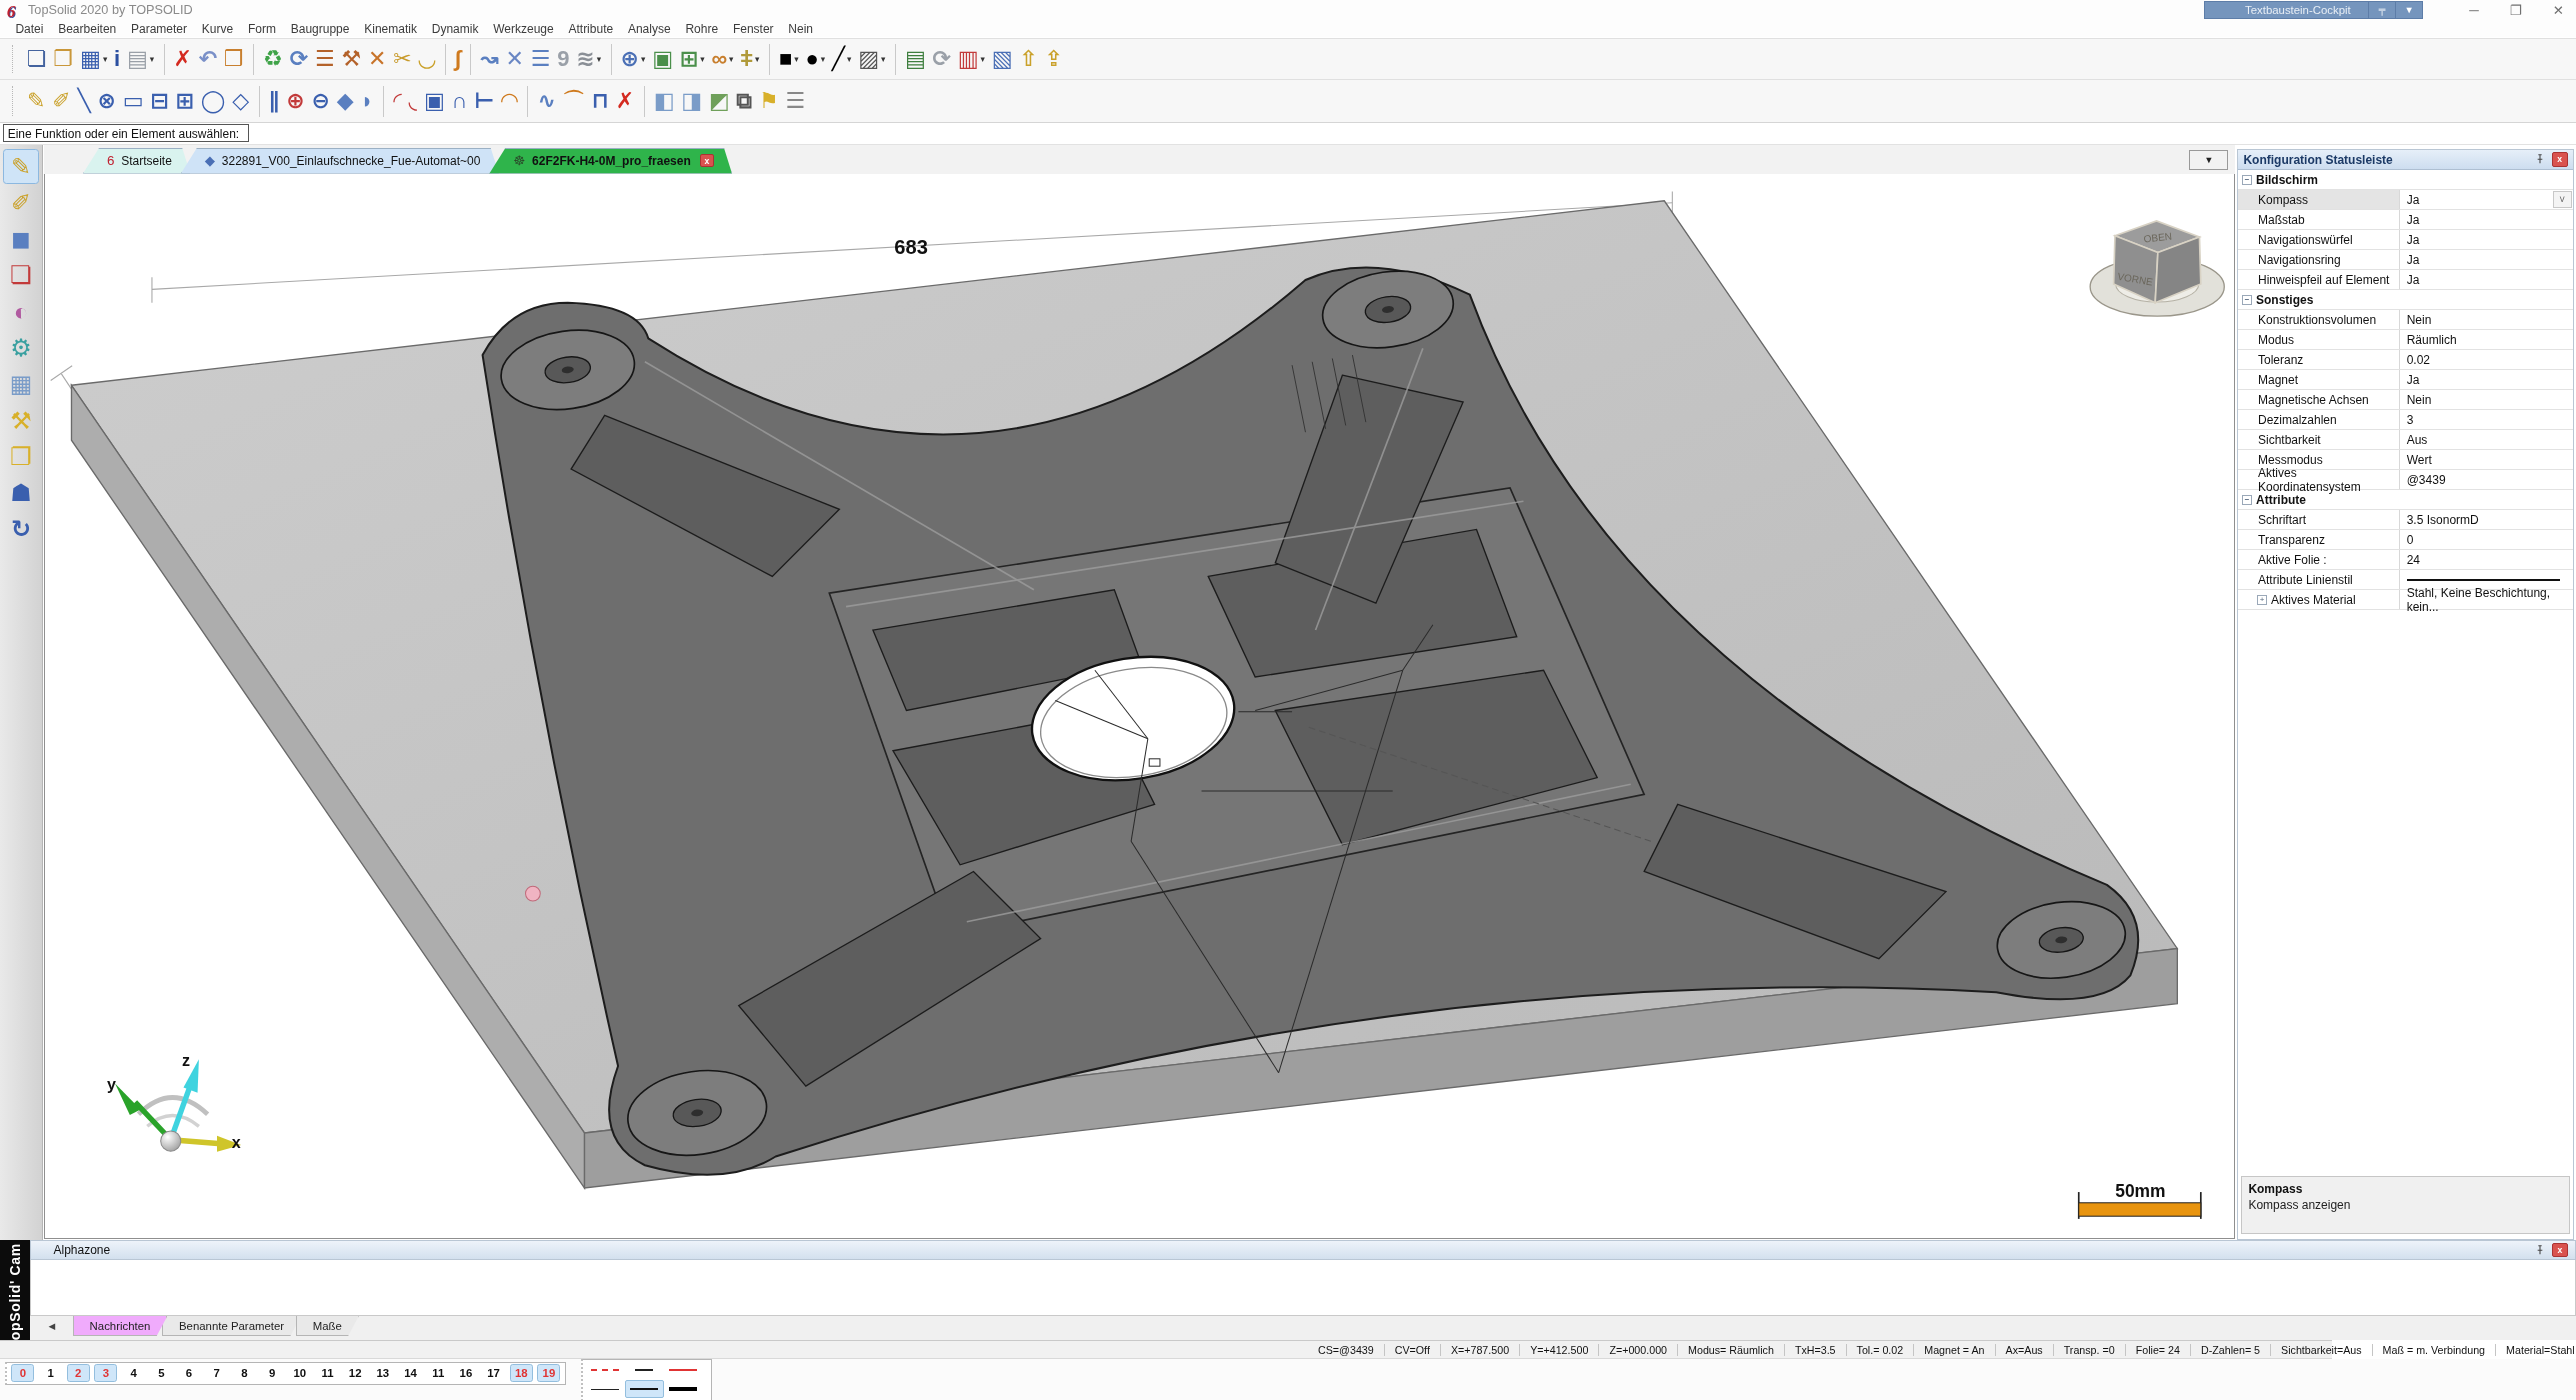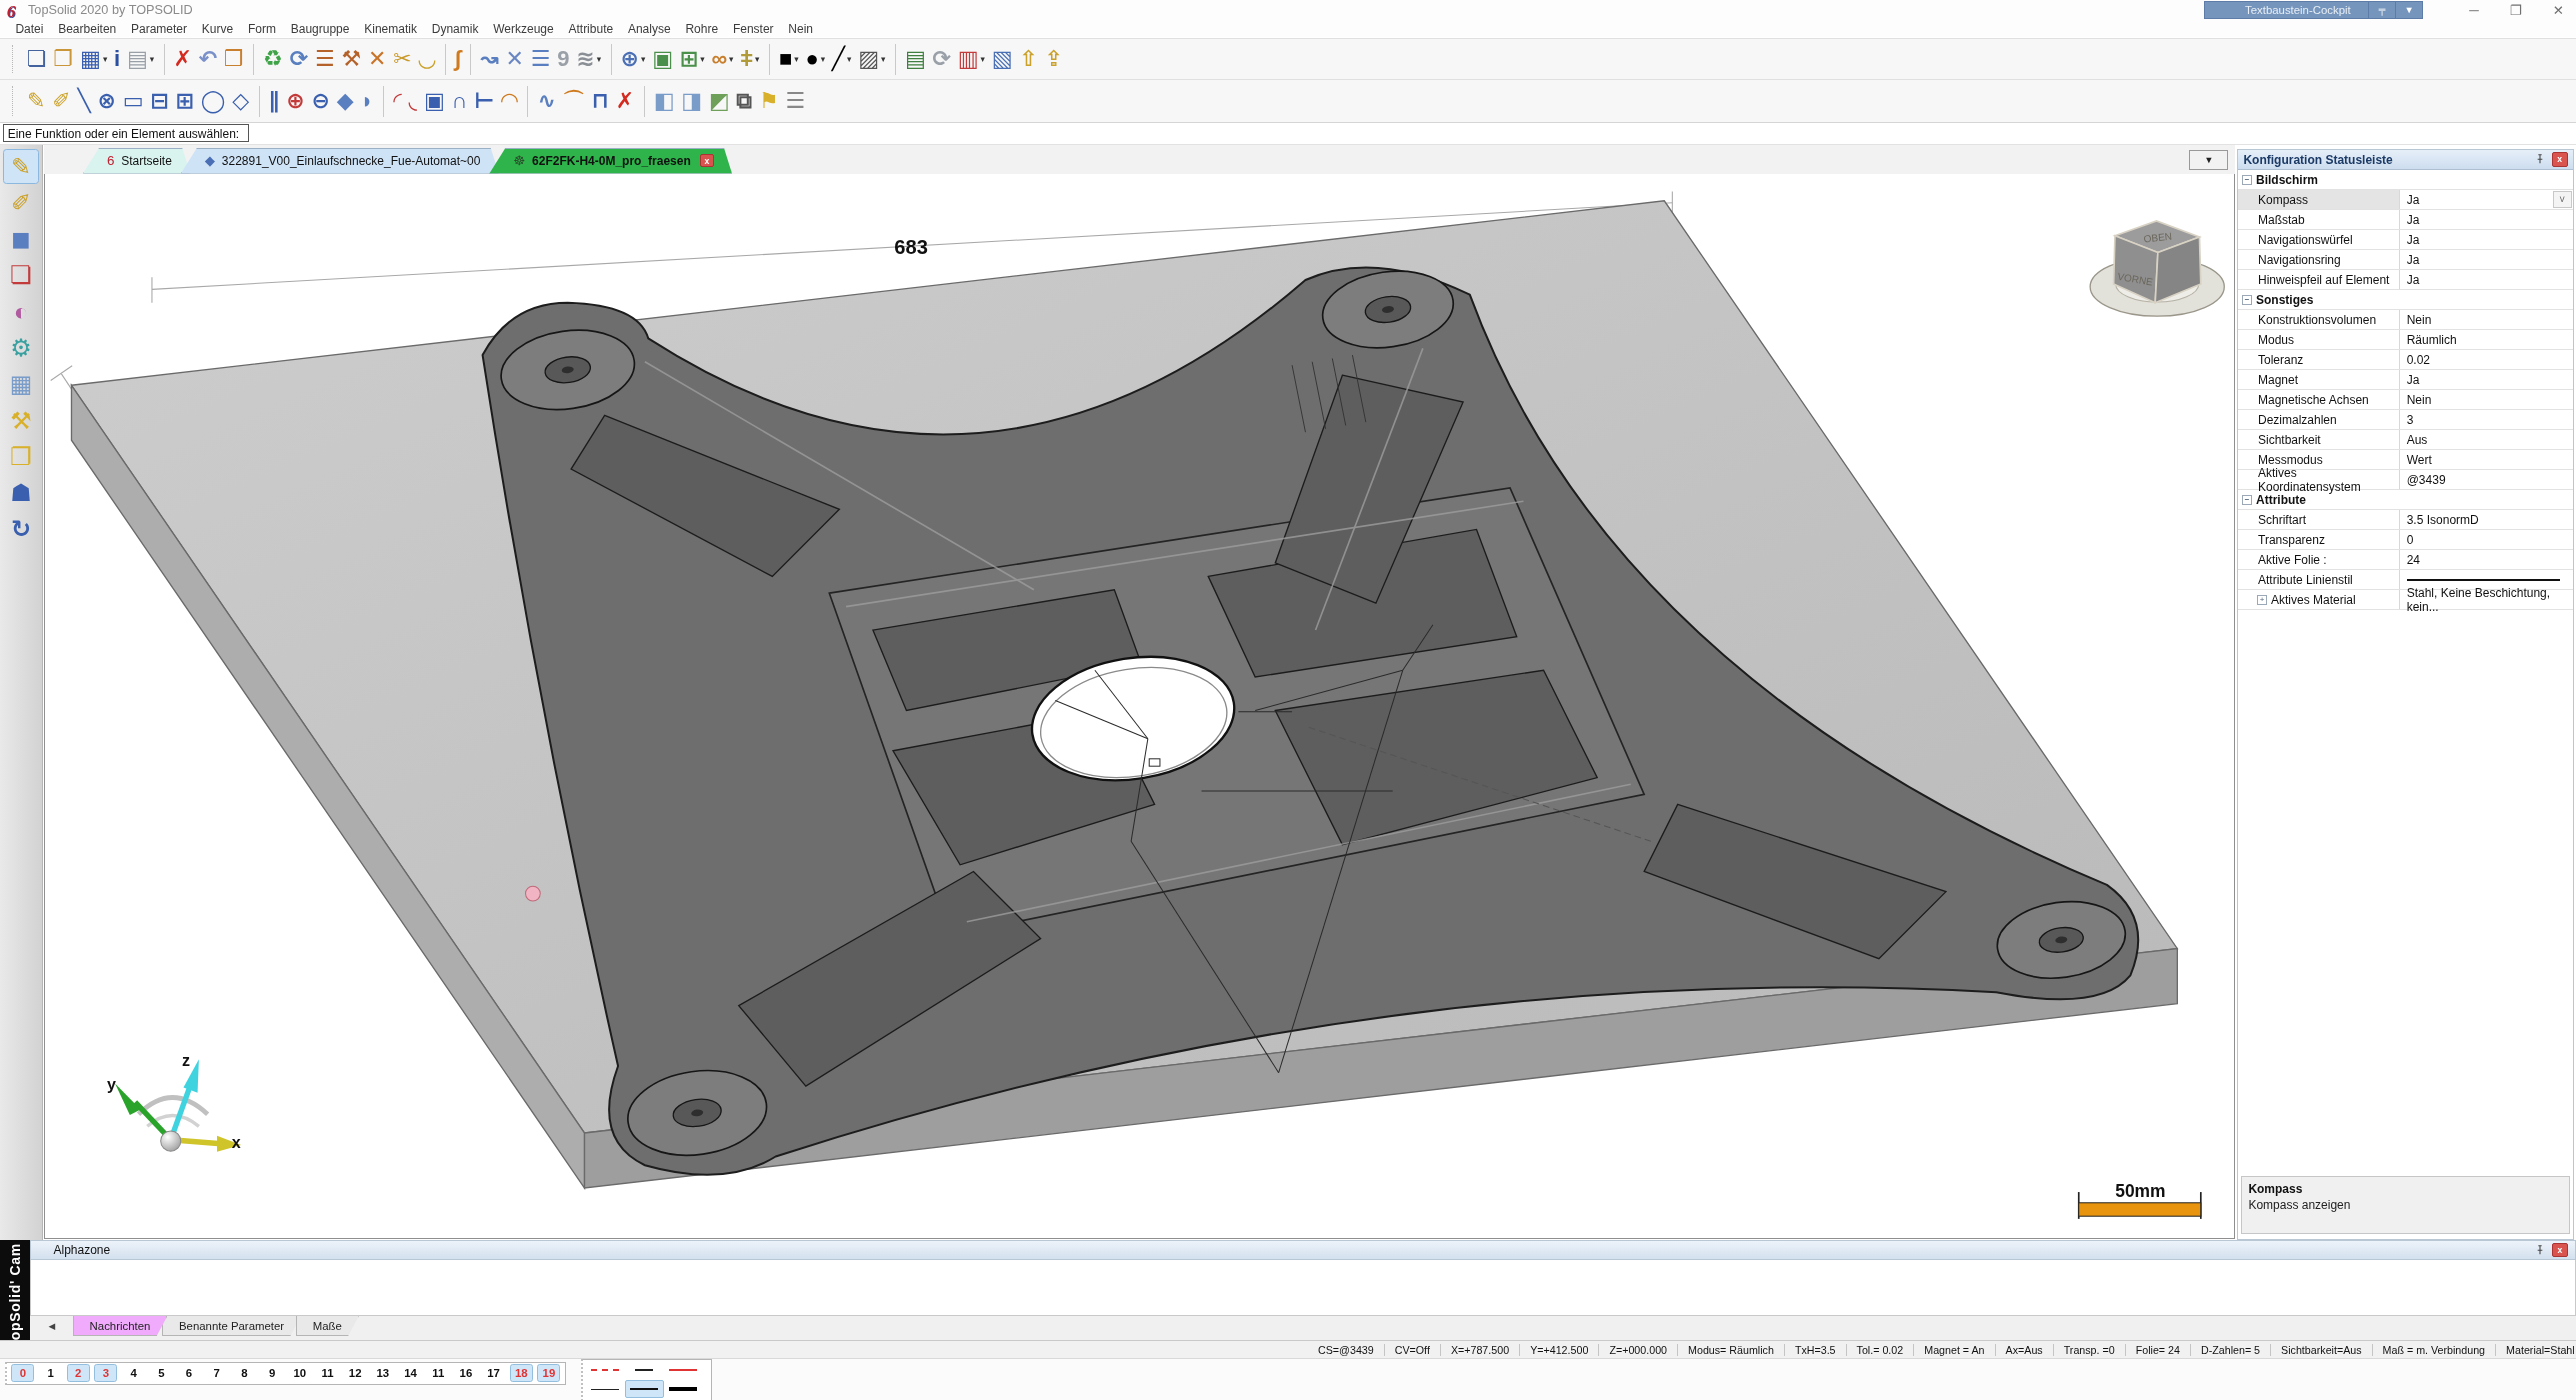--- a/index.html
+++ b/index.html
@@ -80,21 +80,21 @@
   #az-tabs { height:24px; background:#f0f0f0; display:flex; align-items:flex-start; padding-left:19px; }
   #az-tabs .nav { font-size:8.7px; color:#444; margin:5.4px 17.4px 0 0; }
   .aztab { height:20px; padding:0 16px; display:flex; align-items:center; font-size:11.4px; background:#e9e9e9; border:0.7px solid #b5b5b5; border-top:none; clip-path:polygon(0 0, 100% 0, calc(100% - 10.7px) 100%, 0 100%); margin-right:-5.4px; color:#222; }
   .aztab.active { background:#f0abfc; z-index:2; }
 
   
   #sidelogo { position:absolute; left:0; top:1240px; width:29.5px; height:111px; background:#0c0c0c; color:#fff; display:flex; align-items:center; justify-content:center; }
   #sidelogo span { writing-mode:vertical-rl; transform:rotate(180deg); font-size:14px; font-weight:bold; letter-spacing:0.7px; }
 
   
-  #statusbar { position:absolute; left:0; top:1340px; width:2576px; height:19px; background:#f1f1f1; border-top:0.7px solid #c9c9c9; border-bottom:0.7px solid #d9d9d9; }
+  #statusbar { position:absolute; left:0; top:1340px; width:2332px; height:19px; background:#f1f1f1; border-top:0.7px solid #c9c9c9; border-bottom:0.7px solid #d9d9d9; }
   #status-items { position:absolute; left:1308px; top:0; height:100%; display:flex; align-items:center; }
   .sitem { font-size:10.7px; color:#111; padding:0 10px; border-right:0.7px solid #c5c5c5; white-space:nowrap; }
 
   
   #bottomstrip { position:absolute; left:0; top:1359px; width:2576px; height:42px; background:#fbfbfb; }
   #layerbox { position:absolute; left:5.4px; top:2.7px; width:561px; height:23px; background:#fff; border:0.7px solid #b5b5b5; border-left:2px dotted #c0c0c0; display:flex; align-items:center; padding-left:4px; }
   .lnum { width:23px; height:17.4px; margin-right:4.7px; display:flex; align-items:center; justify-content:center; font-size:11.4px; font-weight:bold; color:#111; border-radius:2.7px; }
   .lnum.on { background:#cfe6f9; border:0.7px solid #93bede; color:#e03434; }
   #stylebox { position:absolute; left:581px; top:0; width:131px; height:42px; background:#fff; border:0.7px solid #b5b5b5; border-left:2px dotted #c0c0c0; display:flex; flex-wrap:wrap; padding:1.3px 2.7px; }
   .lsw { width:39px; height:18px; display:flex; align-items:center; justify-content:center; border-radius:2px; }

